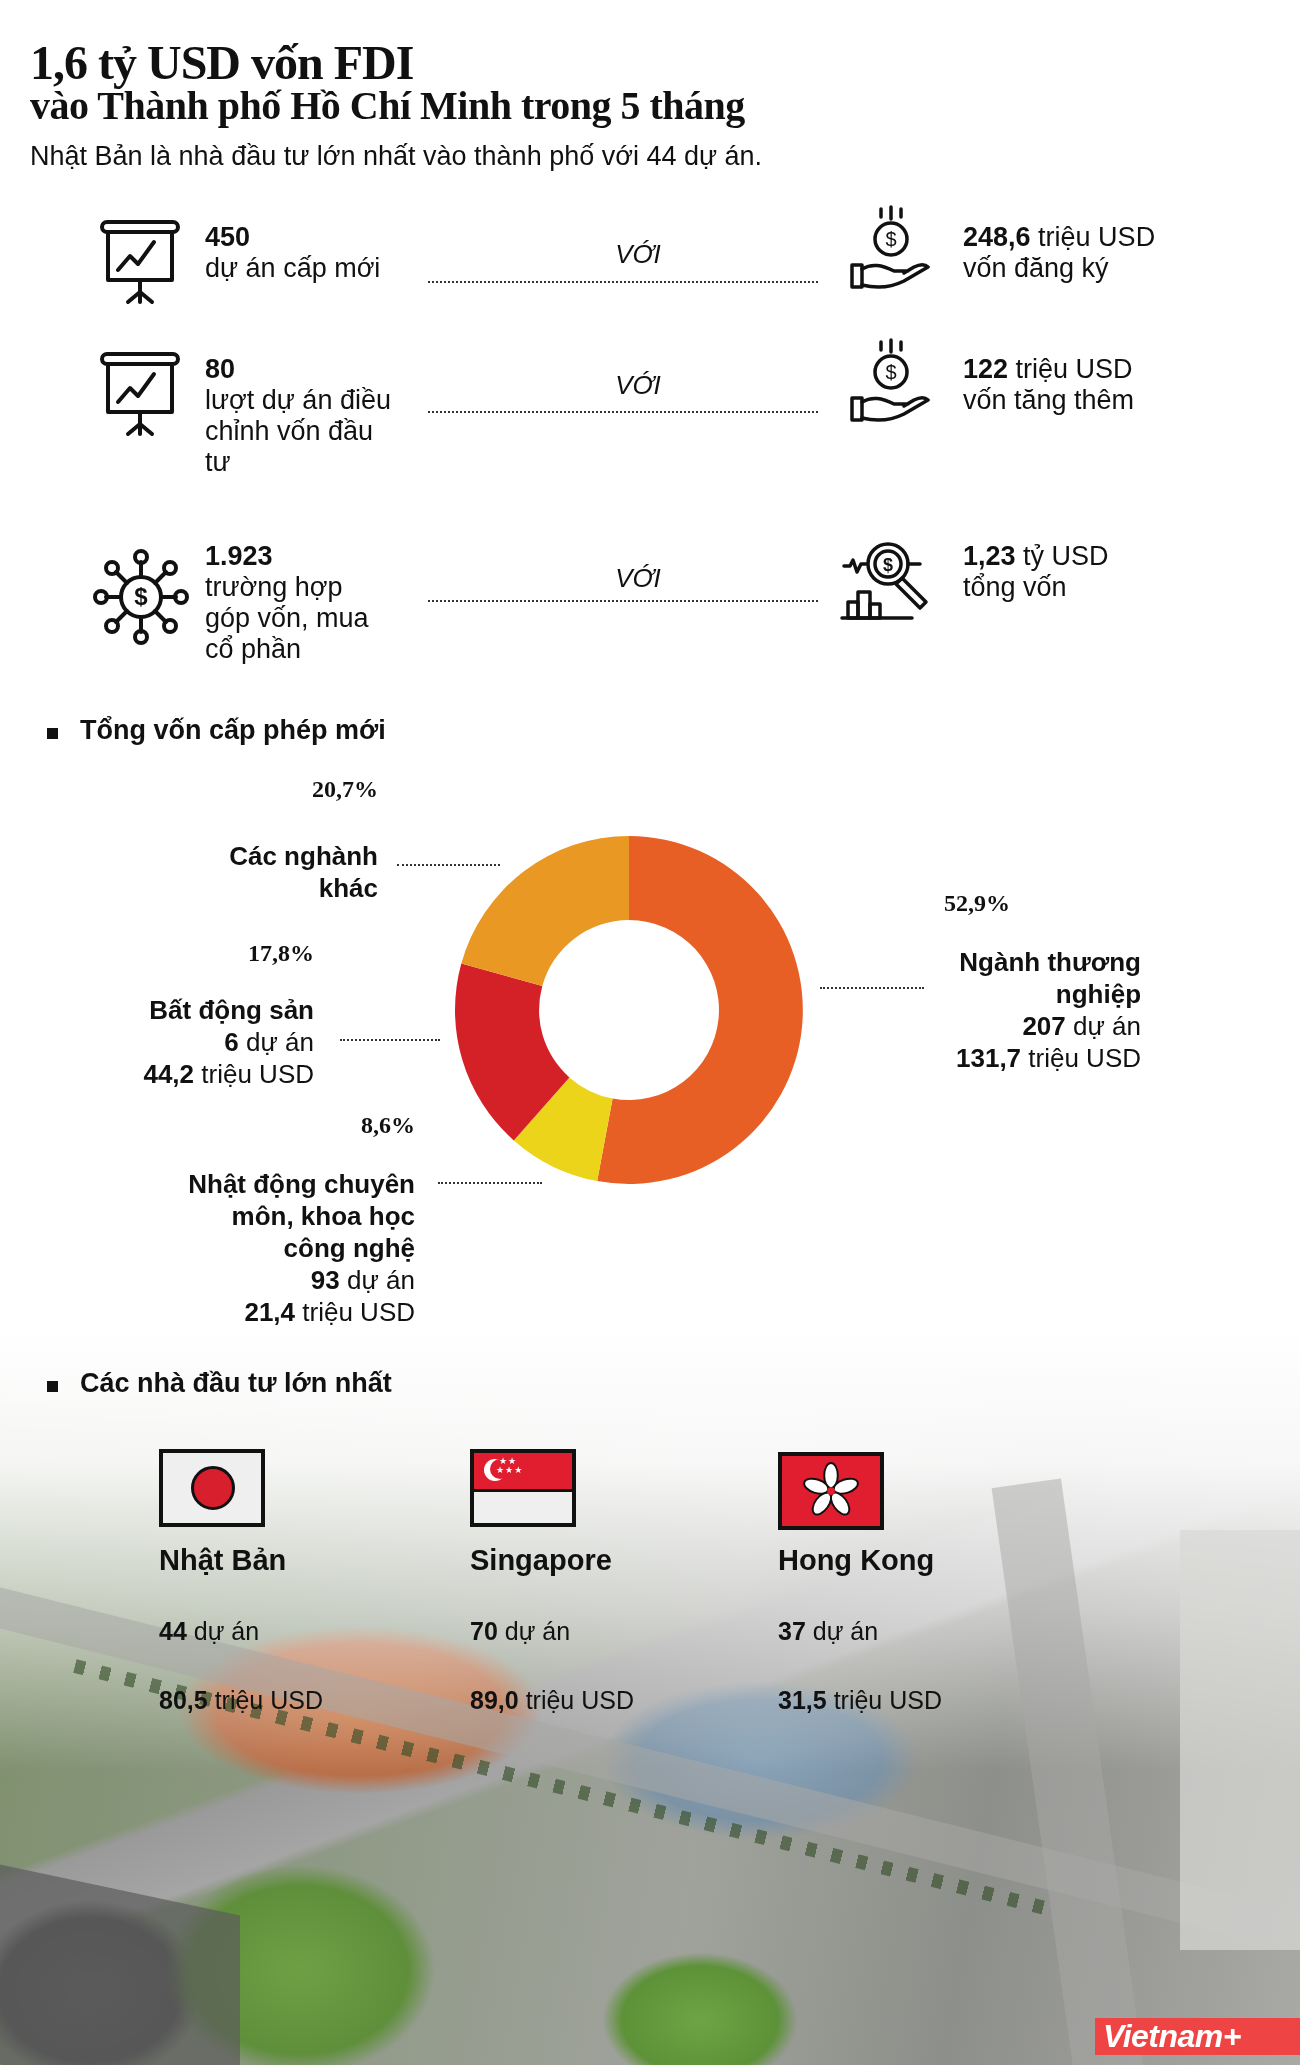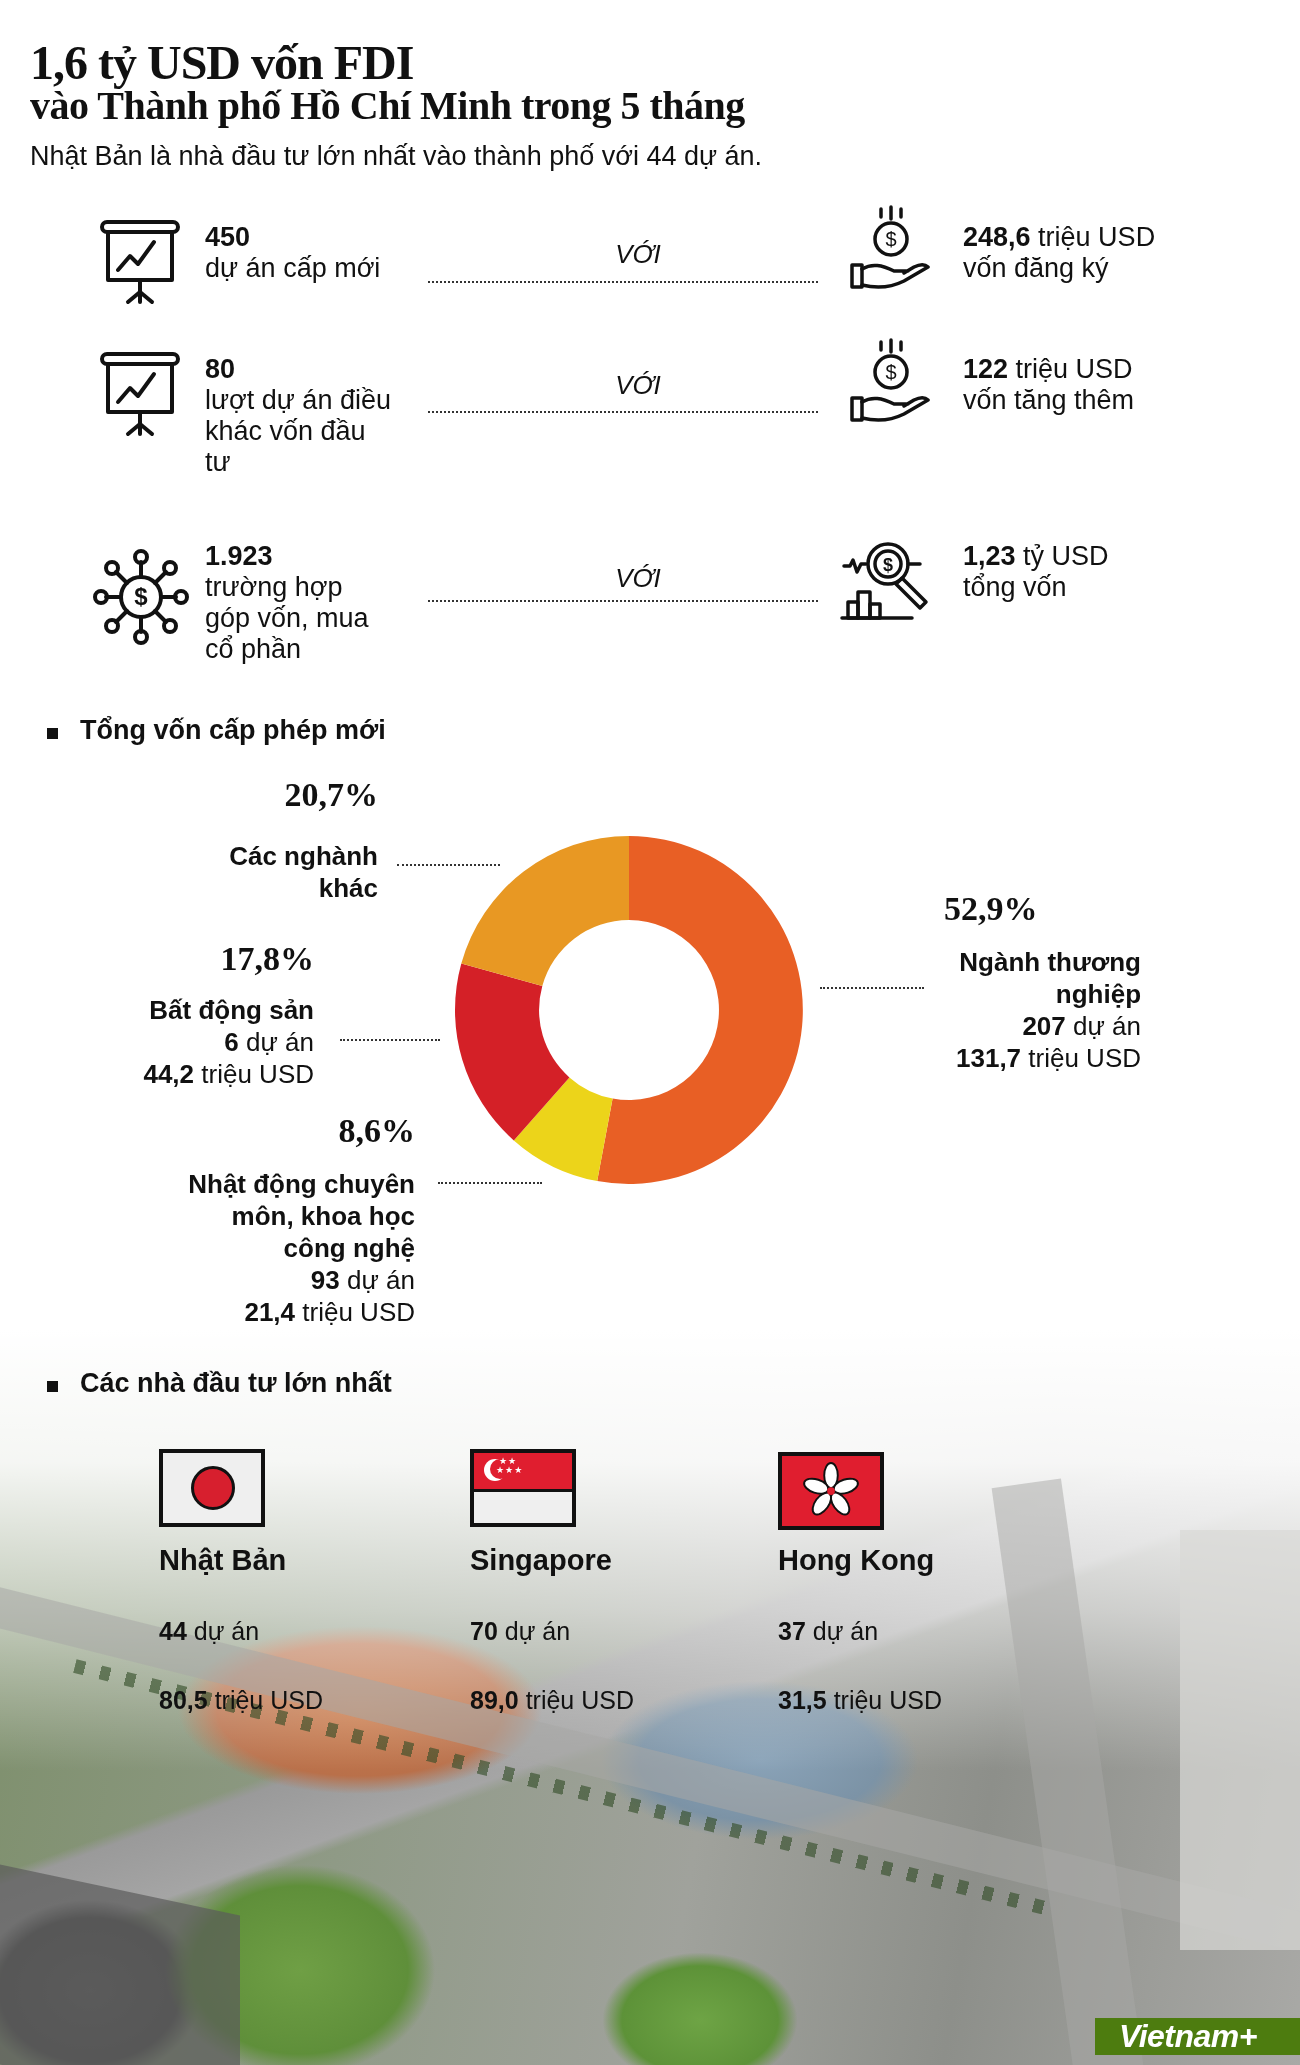--- a/index.html
+++ b/index.html
@@ -12,21 +12,21 @@
   .subtitle { left:30px; top:140px; font-size:27px; line-height:32px; white-space:nowrap; }
 
   .stat { font-size:27px; line-height:31px; }
   .stat .big { font-weight:bold; }
   .voi { font-style:italic; font-size:26px; width:60px; text-align:center; }
   .dots { border-top:2px dotted #333; height:0; }
 
   .heading { font-size:27px; font-weight:bold; white-space:nowrap; }
   .bullet { width:11px; height:11px; background:#111; }
 
-  .pct { font-size:34px; white-space:nowrap; }
+  .pct { font-size:24px; white-space:nowrap; }
   .seg-label { font-size:26px; line-height:32px; text-align:right; }
   .seg-label .name { font-weight:bold; }
   .seg-label b { font-weight:bold; }
   .seg-right { text-align:right;margin-left:12px; }
 
   .photo { left:0; top:1330px; width:1300px; height:735px; overflow:hidden;
     background:
       linear-gradient(180deg, rgba(255,255,255,1) 0%, rgba(255,255,255,0.92) 18%, rgba(255,255,255,0.55) 38%, rgba(255,255,255,0) 60%),
       radial-gradient(ellipse 260px 120px at 360px 380px, #c97a4a 0%, #b9704a 55%, transparent 70%),
       radial-gradient(ellipse 220px 110px at 760px 430px, #8aa3b8 0%, #7c93a6 55%, transparent 72%),
@@ -47,21 +47,21 @@
   .sg-moon { position:absolute; left:10px; top:6px; width:22px; height:22px; border-radius:50%; background:#fff; }
   .sg-moon-cut { position:absolute; left:16px; top:6px; width:20px; height:20px; border-radius:50%; background:#e01e2f; }
   .sg-stars { position:absolute; left:22px; top:4px; color:#fff; font-size:9px; line-height:9px; width:24px; text-align:center; letter-spacing:1px; }
   .flag-hk { background:#e01e2f; }
   .hk-flower { position:absolute; left:18px; top:4px; width:62px; height:62px; }
 
   .inv-name { font-size:29px; font-weight:bold; white-space:nowrap; }
   .inv-line { font-size:25px; white-space:nowrap;margin-top:40px; }
   .inv-line b { font-weight:bold; }
 
-  .logo { left:1095px; top:2018px; width:205px; height:37px; background:#4d7c0f; color:#fff; font-weight:bold; font-size:32px; line-height:37px; padding-left:24px; box-sizing:border-box; font-style:italic; letter-spacing:-0.5px; }
+  .logo { left:1095px; top:2018px; width:205px; height:37px; background:#ef4444; color:#fff; font-weight:bold; font-size:32px; line-height:37px; padding-left:8px; box-sizing:border-box; font-style:italic; letter-spacing:-0.5px; }
 </style>
 </head>
 <body>
 
 <div class="abs serif title1">1,6 tỷ USD vốn FDI</div>
 <div class="abs serif title2">vào Thành phố Hồ Chí Minh trong 5 tháng</div>
 <div class="abs sans subtitle">Nhật Bản là nhà đầu tư lớn nhất vào thành phố với 44 dự án.</div>
 
 <div class="abs" style="left:98px;top:218px;width:84px;height:88px;">
   <svg width="84" height="88" viewBox="0 0 84 88" fill="none" stroke="#111" stroke-width="4" stroke-linecap="round" stroke-linejoin="round">
@@ -101,21 +101,21 @@
       <rect x="10" y="14" width="64" height="48"></rect>
     <polyline points="20,52 32,38 40,46 56,24"></polyline>
       <line x1="42" y1="62" x2="42" y2="84"></line>
       <line x1="30" y1="84" x2="42" y2="74"></line>
       <line x1="54" y1="84" x2="42" y2="74"></line>
   </svg>
 </div>
 <div class="abs stat" style="left:205px;top:354px;">
   <div class="big">80</div>
   <div>lượt dự án điều</div>
-  <div>khác vốn đầu</div>
+  <div>chỉnh vốn đầu</div>
   <div>tư</div>
 </div>
 <div class="abs voi" style="left:608px;top:370px;">VỚI</div>
 <div class="abs dots" style="left:428px;top:411px;width:390px;"></div>
 <div class="abs" style="left:848px;top:338px;width:86px;height:86px;">
   <svg width="86" height="86" viewBox="0 0 86 86" fill="none" stroke="#111" stroke-width="3.5" stroke-linecap="round" stroke-linejoin="round">
     <line x1="33" y1="4" x2="33" y2="12"></line>
       <line x1="43" y1="2" x2="43" y2="14"></line>
       <line x1="53" y1="4" x2="53" y2="12"></line>
     <circle cx="43" cy="34" r="16"></circle>

